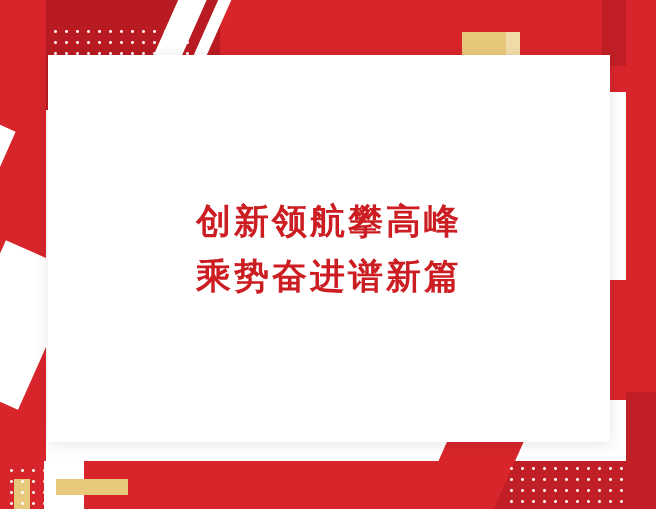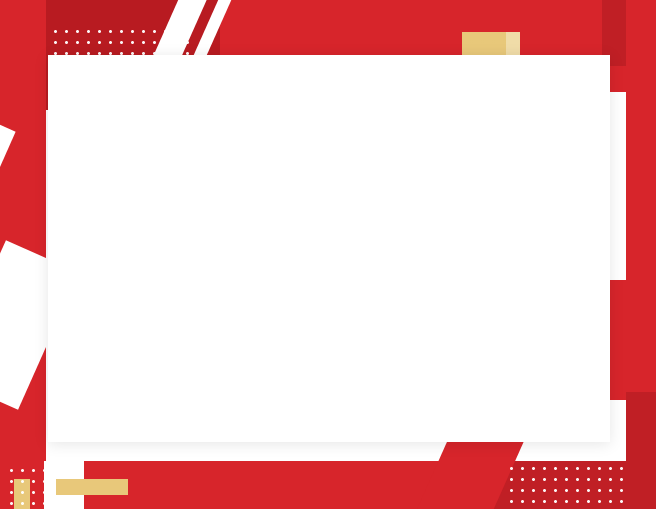--- a/index.html
+++ b/index.html
@@ -238,16 +238,18 @@
   <div class="layer bottom-right-dark"></div>
   <div class="layer bottom-diag"></div>
   <div class="layer bottom-white-gap"></div>
   <div class="layer bottom-gold"></div>
   <div class="layer bottom-gold-2"></div>
   <div class="layer dots dots-bl"></div>
   <div class="layer dots dots-br"></div>
 
   <div class="card">
     <div class="title-block">
+      <div class="title-line">创新领航攀高峰</div>
+      <div class="title-line">乘势奋进谱新篇</div>
     </div>
   </div>
 
 </div>
 
 </body></html>

